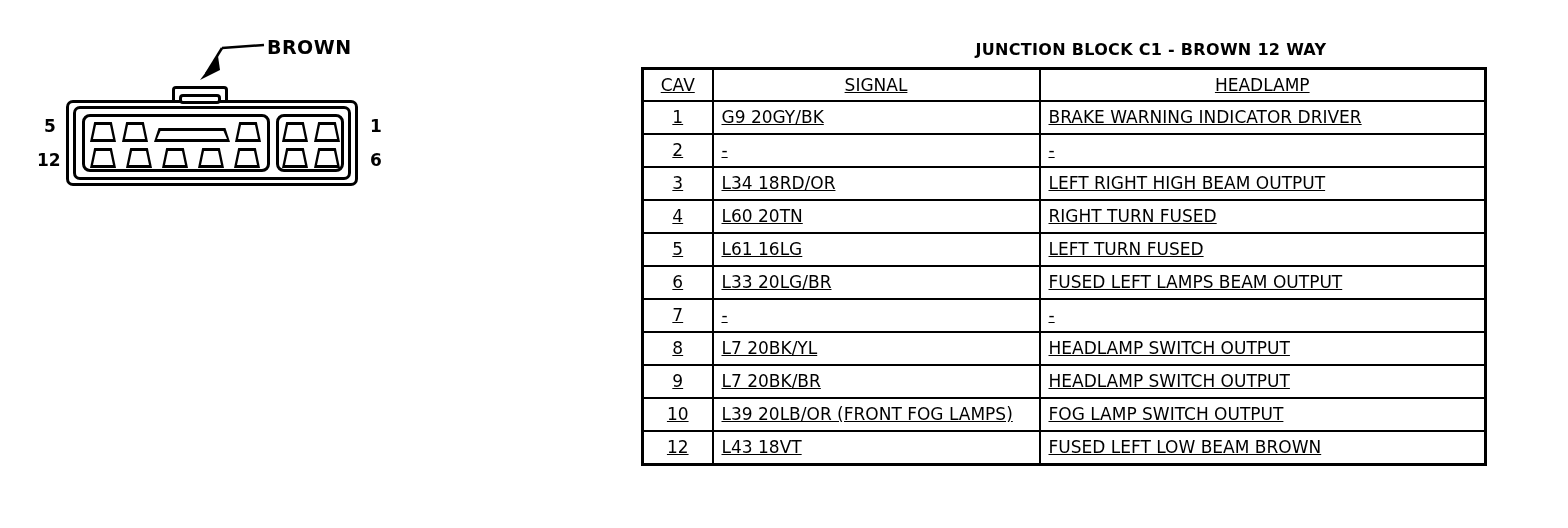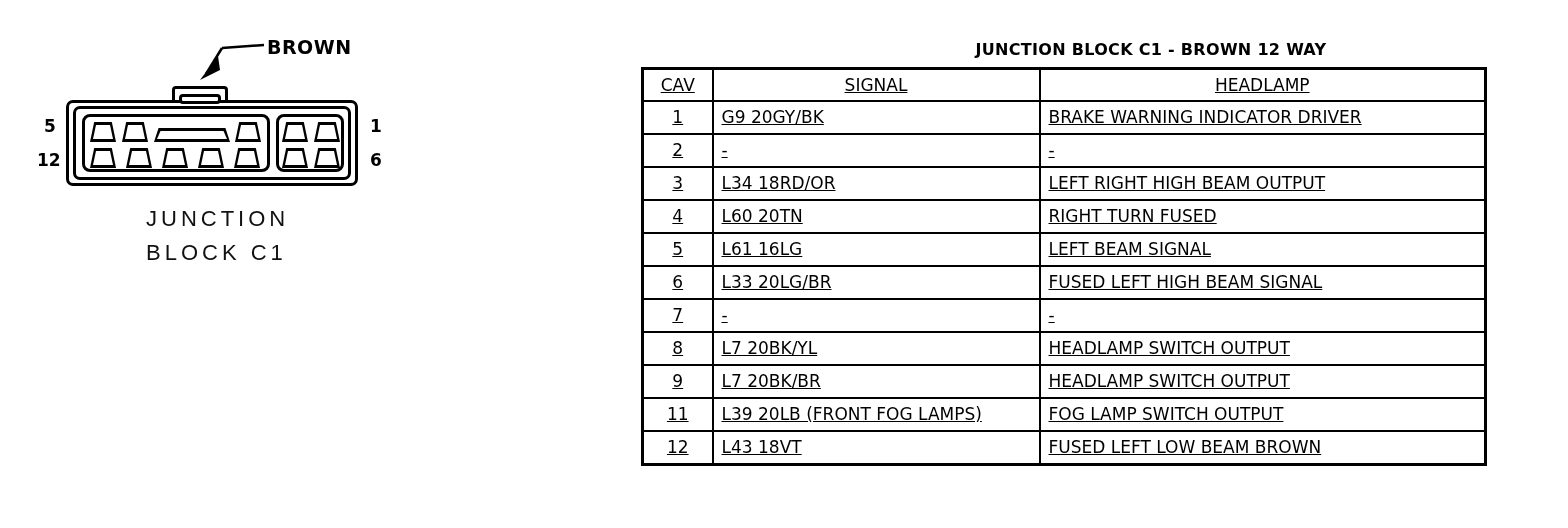--- a/index.html
+++ b/index.html
@@ -257,24 +257,20 @@
     <div class="cav" style="left:248px; top:36px;"></div>
     <div class="cav" style="left:216px; top:62px;"></div>
     <div class="cav" style="left:248px; top:62px;"></div>
   </div>
 
   <div class="pin-num" id="pin-5">5</div>
   <div class="pin-num" id="pin-12">12</div>
   <div class="pin-num" id="pin-1">1</div>
   <div class="pin-num" id="pin-6">6</div>
 
-  <div id="connector-caption">
-    <div>JUNCTION</div>
-    <div>BLOCK C1</div>
-  </div>
 </div>
 
 <div id="table-panel">
   <div id="table-title">JUNCTION BLOCK C1 - BROWN 12 WAY</div>
 
   <table class="pinout">
     <colgroup>
       <col class="c-cav">
         <col class="c-circ">
         <col class="c-func">
@@ -303,45 +299,45 @@
           <td>LEFT RIGHT HIGH BEAM OUTPUT</td>
         </tr>
         <tr>
           <td class="cav-cell">4</td>
           <td>L60 20TN</td>
           <td>RIGHT TURN FUSED</td>
         </tr>
         <tr>
           <td class="cav-cell">5</td>
           <td>L61 16LG</td>
-          <td>LEFT BEAM SIGNAL</td>
+          <td>LEFT TURN FUSED</td>
         </tr>
         <tr>
           <td class="cav-cell">6</td>
           <td>L33 20LG/BR</td>
-          <td>FUSED LEFT HIGH BEAM SIGNAL</td>
+          <td>FUSED LEFT LAMPS BEAM OUTPUT</td>
         </tr>
         <tr>
           <td class="cav-cell">7</td>
           <td>-</td>
           <td>-</td>
         </tr>
         <tr>
           <td class="cav-cell">8</td>
           <td>L7 20BK/YL</td>
           <td>HEADLAMP SWITCH OUTPUT</td>
         </tr>
         <tr>
           <td class="cav-cell">9</td>
           <td>L7 20BK/BR</td>
           <td>HEADLAMP SWITCH OUTPUT</td>
         </tr>
         <tr>
-          <td class="cav-cell">11</td>
-          <td>L39 20LB (FRONT FOG LAMPS)</td>
+          <td class="cav-cell">10</td>
+          <td>L39 20LB/OR (FRONT FOG LAMPS)</td>
           <td>FOG LAMP SWITCH OUTPUT</td>
         </tr>
         <tr>
           <td class="cav-cell">12</td>
           <td>L43 18VT</td>
           <td>FUSED LEFT LOW BEAM BROWN</td>
         </tr>
       </tbody>
   </table>
 </div>

